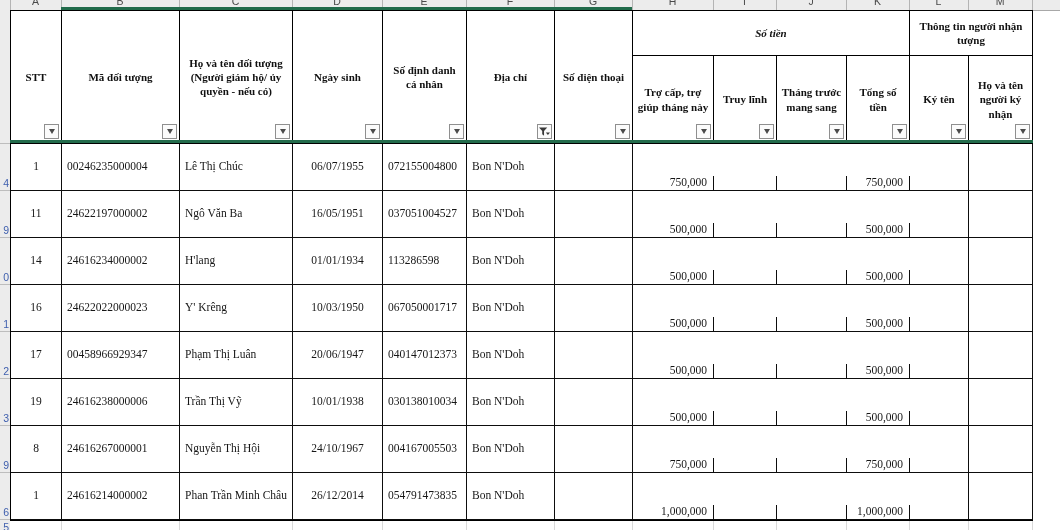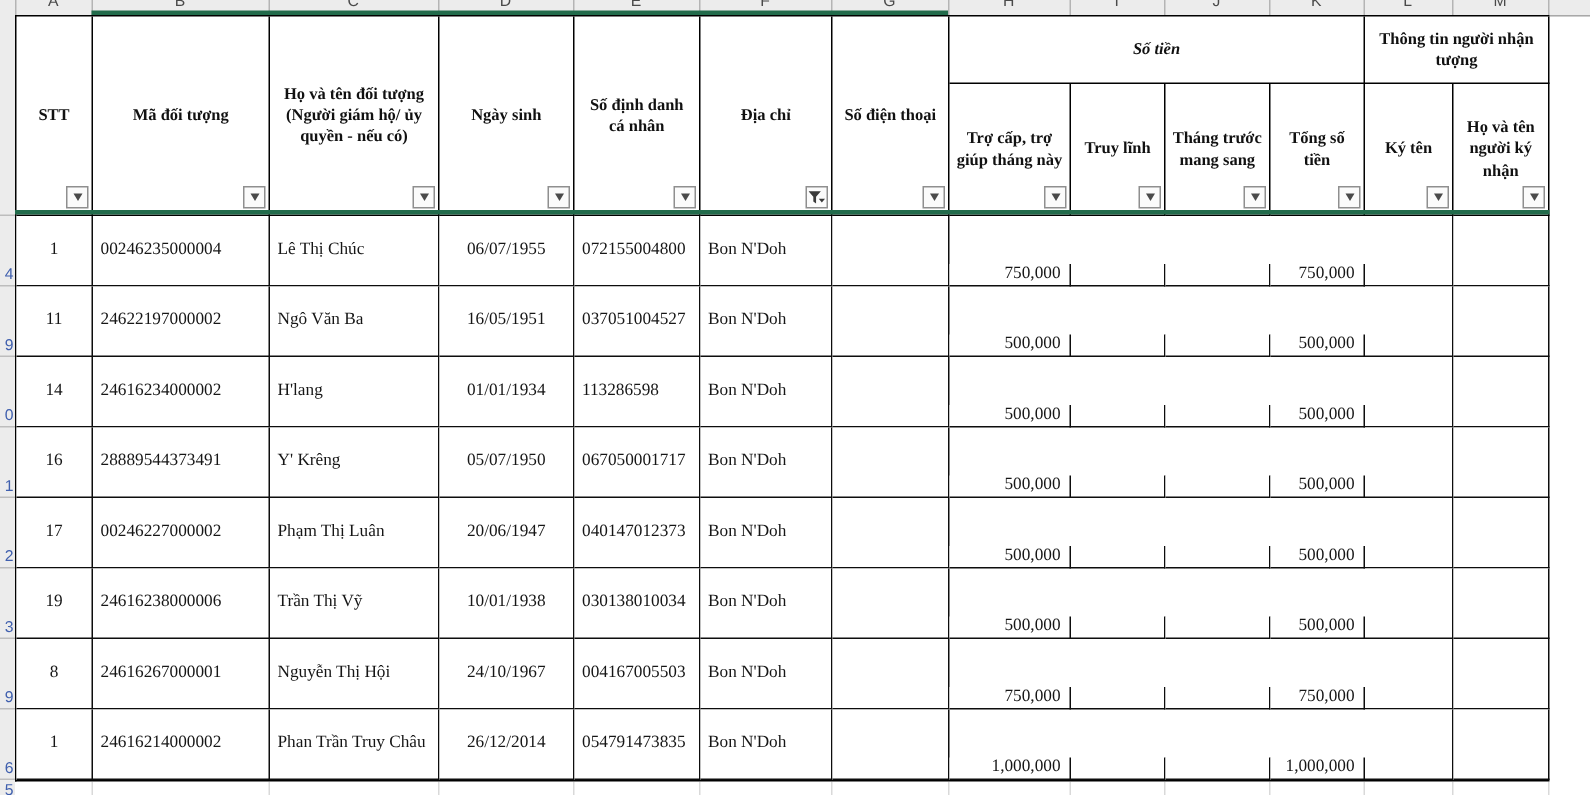--- a/index.html
+++ b/index.html
@@ -269,36 +269,36 @@
       <div class="c"></div>
       <div class="c ar">500,000</div>
       <div class="c ar"></div>
       <div class="c ar"></div>
       <div class="c ar">500,000</div>
       <div class="c"></div>
       <div class="c"></div>
     </div>
     <div class="row">
       <div class="c ac">16</div>
-      <div class="c">28889544373491</div>
+      <div class="c">24622022000023</div>
       <div class="c">Y' Krêng</div>
-      <div class="c ac">05/07/1950</div>
+      <div class="c ac">10/03/1950</div>
       <div class="c">067050001717</div>
       <div class="c">Bon N'Doh</div>
       <div class="c"></div>
       <div class="c ar">500,000</div>
       <div class="c ar"></div>
       <div class="c ar"></div>
       <div class="c ar">500,000</div>
       <div class="c"></div>
       <div class="c"></div>
     </div>
     <div class="row">
       <div class="c ac">17</div>
-      <div class="c">00246227000002</div>
+      <div class="c">00458966929347</div>
       <div class="c">Phạm Thị Luân</div>
       <div class="c ac">20/06/1947</div>
       <div class="c">040147012373</div>
       <div class="c">Bon N'Doh</div>
       <div class="c"></div>
       <div class="c ar">500,000</div>
       <div class="c ar"></div>
       <div class="c ar"></div>
       <div class="c ar">500,000</div>
       <div class="c"></div>
@@ -330,21 +330,21 @@
       <div class="c ar">750,000</div>
       <div class="c ar"></div>
       <div class="c ar"></div>
       <div class="c ar">750,000</div>
       <div class="c"></div>
       <div class="c"></div>
     </div>
     <div class="row">
       <div class="c ac">1</div>
       <div class="c">24616214000002</div>
-      <div class="c">Phan Trần Truy Châu</div>
+      <div class="c">Phan Trần Minh Châu</div>
       <div class="c ac">26/12/2014</div>
       <div class="c">054791473835</div>
       <div class="c">Bon N'Doh</div>
       <div class="c"></div>
       <div class="c ar">1,000,000</div>
       <div class="c ar"></div>
       <div class="c ar"></div>
       <div class="c ar">1,000,000</div>
       <div class="c"></div>
       <div class="c"></div>

